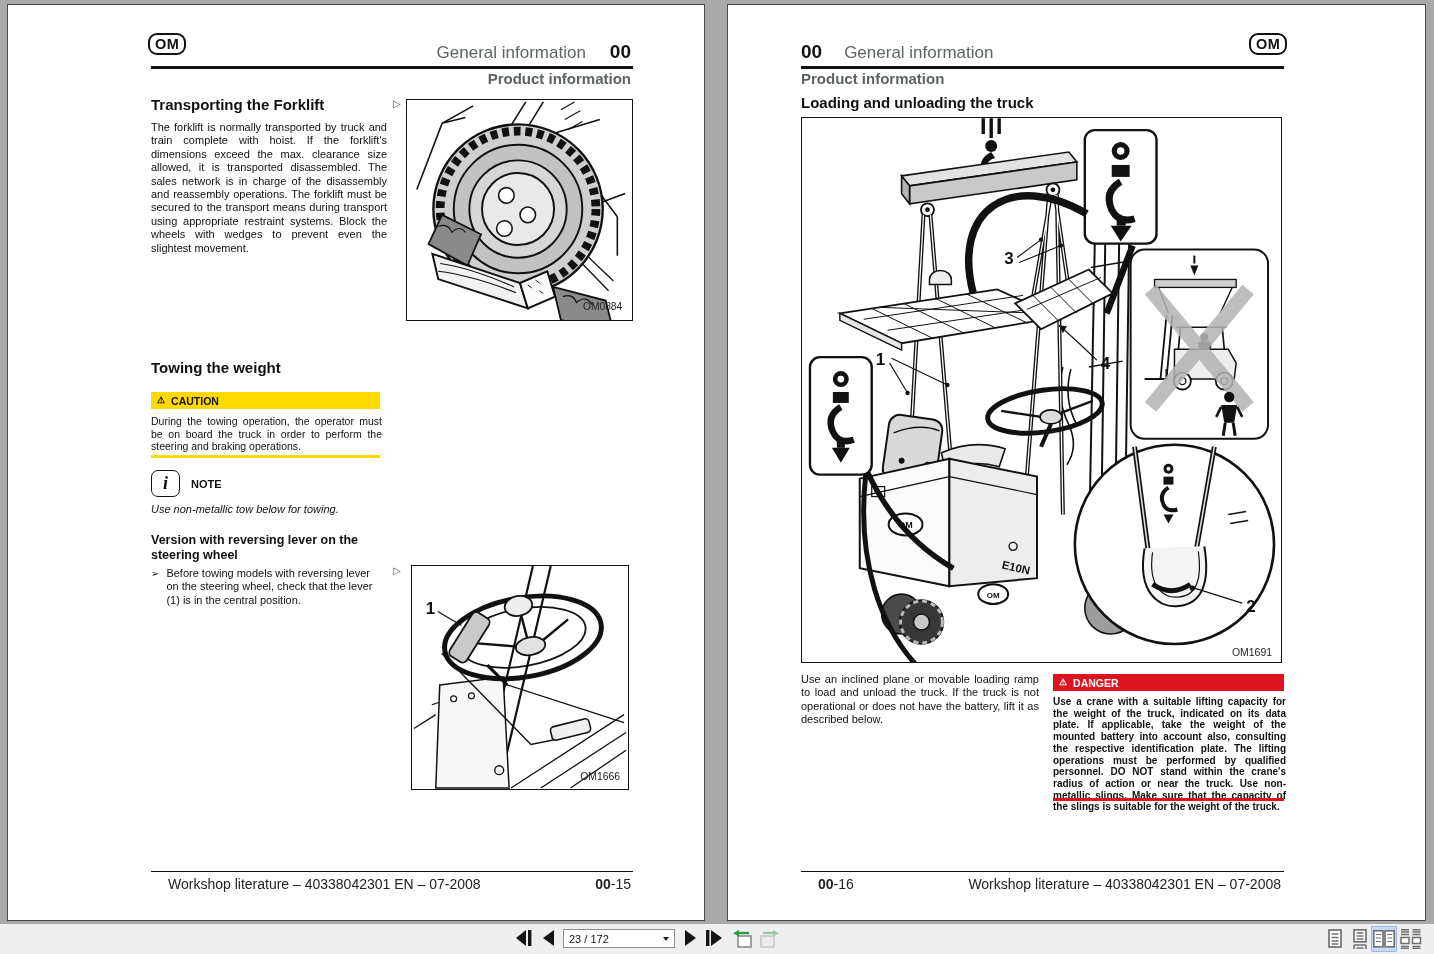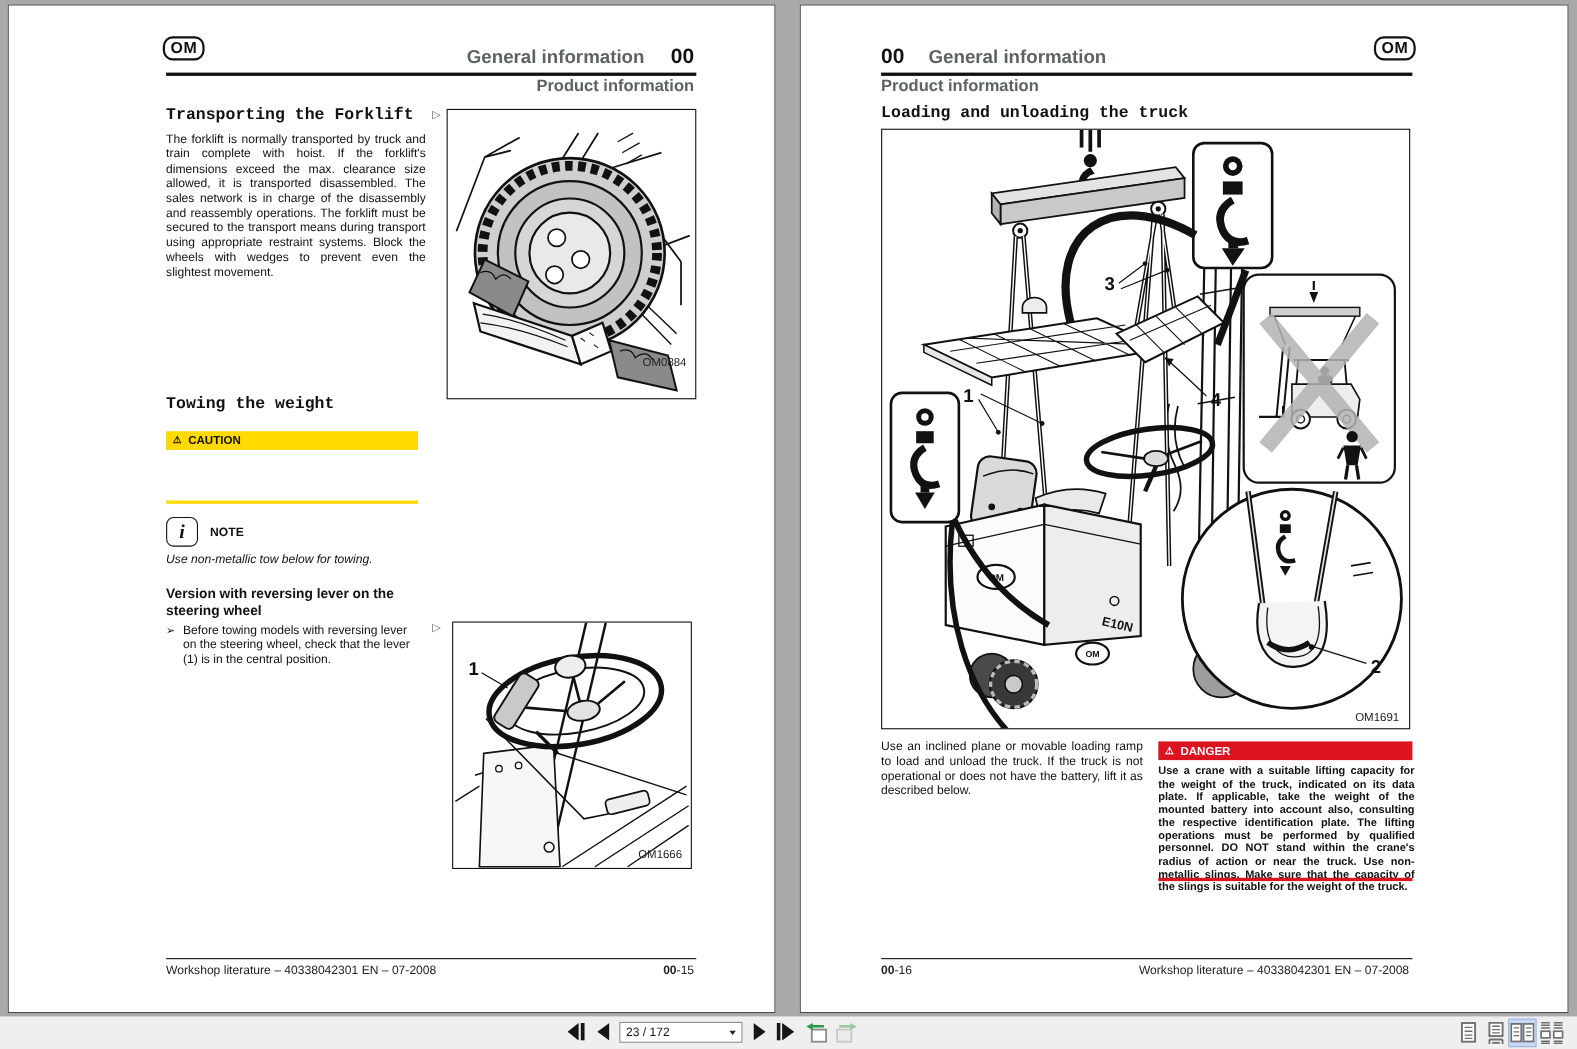--- a/index.html
+++ b/index.html
@@ -5,25 +5,25 @@
   html,body{margin:0;padding:0;width:1434px;height:954px;background:#a9a9a9;
     font-family:"Liberation Sans",sans-serif;overflow:hidden;}
   .page{position:absolute;top:4px;height:917px;background:#fff;border:1px solid #4a4a4a;box-sizing:border-box;}
   #left-page{left:7px;width:698px;}
   #right-page{left:727px;width:699px;}
   .abs{position:absolute;}
   .om-logo{display:inline-flex;align-items:center;justify-content:center;
     border:2.5px solid #111;border-radius:9px;padding:1px 5px;font-weight:bold;
     font-size:14.5px;letter-spacing:.5px;color:#111;background:#fff;}
   .hdr-row{display:flex;align-items:baseline;gap:24px;}
-  .hdr-section{font-size:17px;font-weight:bold;color:#5c6461;}
+  .hdr-section{font-size:17px;font-weight:normal;color:#5c6461;}
   .hdr-chapter{font-size:19px;font-weight:bold;color:#111;}
   .hdr-rule{height:2.5px;background:#111;}
   .hdr-sub{font-size:15px;font-weight:bold;color:#5c6461;}
-  .sec-title{font-size:15px;font-weight:bold;color:#111;font-family:Liberation Mono, monospace;}
+  .sec-title{font-size:15px;font-weight:bold;color:#111;}
   .body-txt{font-size:11px;line-height:13.4px;color:#111;text-align:justify;}
   .body-txt-l{font-size:11px;line-height:13.4px;color:#111;}
   .fig{border:1.6px solid #111;background:#fff;box-sizing:border-box;}
   .fig svg{display:block;width:100%;height:100%;}
   .marker{font-size:10px;color:#555;}
   .warn-head{display:flex;align-items:center;gap:6px;font-size:10.5px;font-weight:bold;
     padding:0 0 0 6px;box-sizing:border-box;height:17px;}
   .caution-head{background:#ffd900;color:#111;}
   .danger-head{background:#dc1420;color:#fff;}
   .warn-glyph{font-size:9px;line-height:1;}
@@ -32,21 +32,21 @@
   .note-row{display:flex;align-items:center;gap:11px;}
   .note-icon{width:27px;height:25px;border:1.8px solid #111;border-radius:7px;
     display:flex;align-items:center;justify-content:center;
     font-family:"Liberation Serif",serif;font-style:italic;font-weight:bold;font-size:18px;color:#111;}
   .note-label{font-size:11px;font-weight:bold;color:#111;}
   .note-body{font-size:11px;font-style:italic;color:#111;}
   .sub-head{font-size:12.5px;font-weight:bold;color:#111;line-height:14.5px;}
   .bullet-row{display:flex;gap:7px;}
   .bullet-glyph{font-size:10px;color:#111;line-height:13.4px;}
   .footer-rule{height:1.3px;background:#111;}
-  .footer-txt{font-size:11px;color:#222;}
+  .footer-txt{font-size:14px;color:#222;margin-left:17px;}
   .pg-bold{font-weight:bold;}
   
   #toolbar{position:absolute;left:0;bottom:0;width:1434px;height:30px;background:#f0efef;}
   .tbtn{position:absolute;top:5px;background:transparent;border:none;padding:0;margin:0;cursor:default;
     display:flex;align-items:center;justify-content:center;}
   .combo{position:absolute;left:563px;top:5px;width:112px;height:19px;background:#fff;
     border:1px solid #8f8f8f;box-sizing:border-box;display:flex;align-items:center;}
   .combo input{border:none;outline:none;width:88px;height:15px;font-size:11px;
     font-family:"Liberation Sans",sans-serif;padding:0 0 0 5px;color:#111;background:transparent;}
   .combo-arrow{width:18px;height:100%;display:flex;align-items:center;justify-content:center;}
@@ -68,21 +68,21 @@
     <span class="hdr-section">General information</span>
     <span class="hdr-chapter">00</span>
   </div>
   <div class="abs hdr-rule" style="left:143px;top:61px;width:482px;"></div>
   <div class="abs hdr-sub" style="right:73px;top:65px;">Product information</div>
 
   <div class="abs sec-title" style="left:143px;top:91px;">Transporting the Forklift</div>
   <div class="abs body-txt" style="left:143px;top:116px;width:236px;">The forklift is normally transported by truck and train complete with hoist. If the forklift's dimensions exceed the max. clearance size allowed, it is transported disassembled. The sales network is in charge of the disassembly and reassembly operations. The forklift must be secured to the transport means during transport using appropriate restraint systems. Block the wheels with wedges to prevent even the slightest movement.</div>
   <div class="abs marker" style="left:385px;top:93px;">▷</div>
 
-  <div class="abs fig" style="left:398px;top:94px;width:227px;height:264px;">
+  <div class="abs fig" style="left:398px;top:94px;width:227px;height:222px;">
     <svg viewBox="0 0 227 226">
       <g stroke="#111" fill="none" stroke-width="1.6">
         <path d="M8,92 L34,24 L66,6 M34,24 L58,18"></path>
         <path d="M120,2 L96,40 M138,2 L112,44"></path>
         <path d="M156,10 l14,-8 M160,20 l16,-9 M164,30 l14,-8" stroke-width="1.2"></path>
         <path d="M150,34 L214,120 M214,120 L214,160 M150,34 L196,20"></path>
         <path d="M158,120 L222,96"></path>
         <path d="M164,142 L210,186 M170,160 L205,196" stroke-width="1.3"></path>
       </g>
       <g>
@@ -108,20 +108,21 @@
       <text x="219" y="216" text-anchor="end" font-size="10.5" fill="#222">OM0884</text>
     </svg>
   </div>
 
   <div class="abs sec-title" style="left:143px;top:354px;">Towing the weight</div>
 
   <div class="abs warn-head caution-head" style="left:143px;top:387px;width:229px;">
     <span class="warn-glyph">⚠</span>
     <span>CAUTION</span>
   </div>
+  <div class="abs body-txt" style="left:143px;top:410px;width:231px;font-size:10.5px;line-height:12.6px;">During the towing operation, the operator must be on board the truck in order to perform the steering and braking operations.</div>
   <div class="abs rule-yellow" style="left:143px;top:450px;width:229px;"></div>
 
   <div class="abs note-row" style="left:143px;top:465px;">
     <div class="note-icon">i</div>
     <div class="note-label">NOTE</div>
   </div>
   <div class="abs note-body" style="left:143px;top:498px;">Use non-metallic tow below for towing.</div>
 
   <div class="abs sub-head" style="left:143px;top:528px;width:236px;">Version with reversing lever on the steering wheel</div>
   <div class="abs bullet-row" style="left:143px;top:562px;width:232px;">

